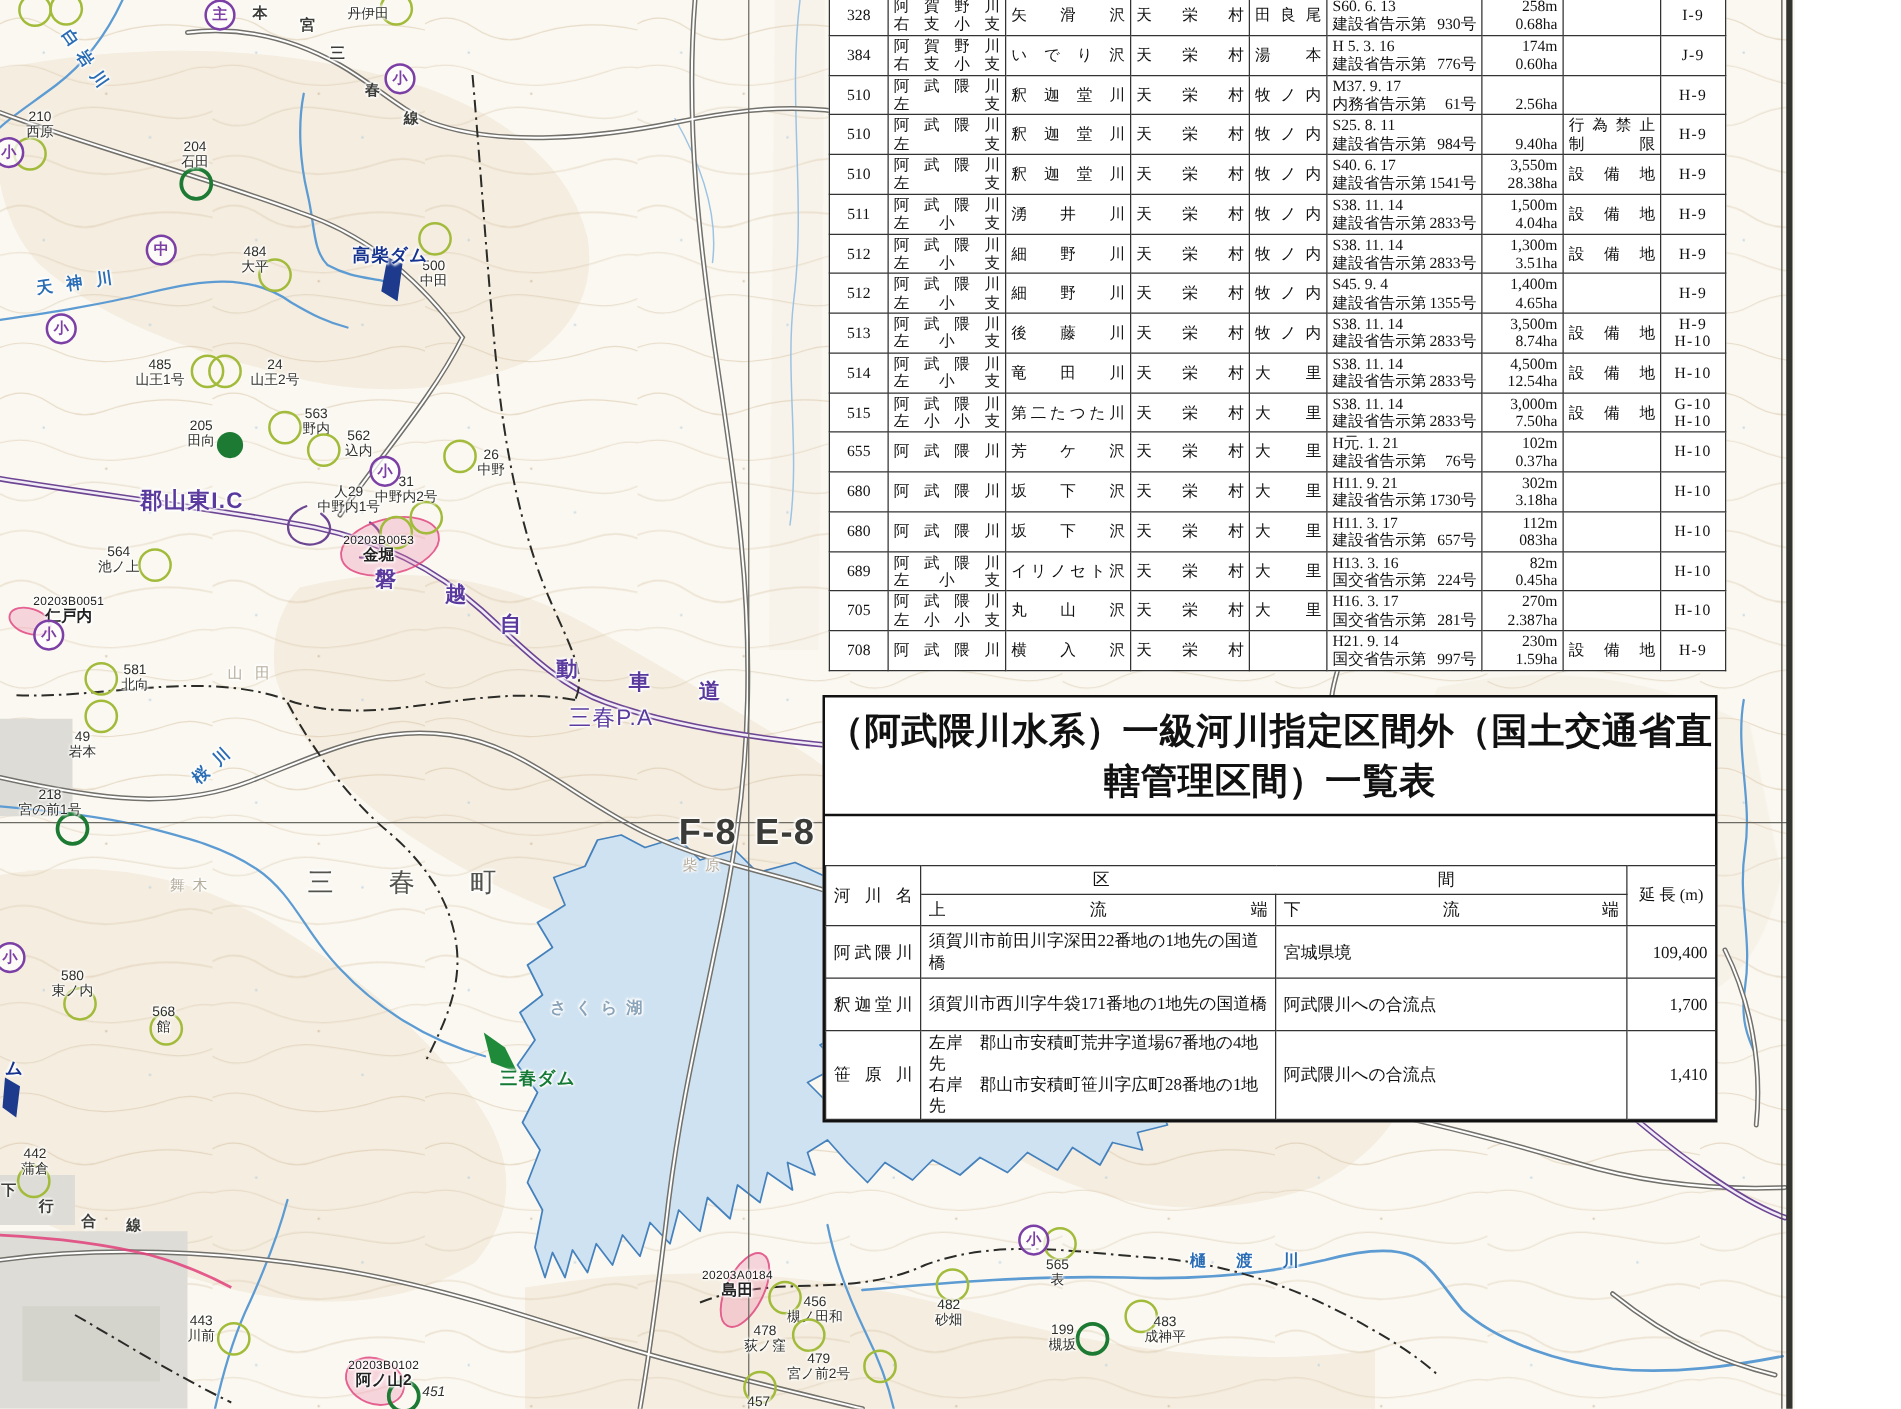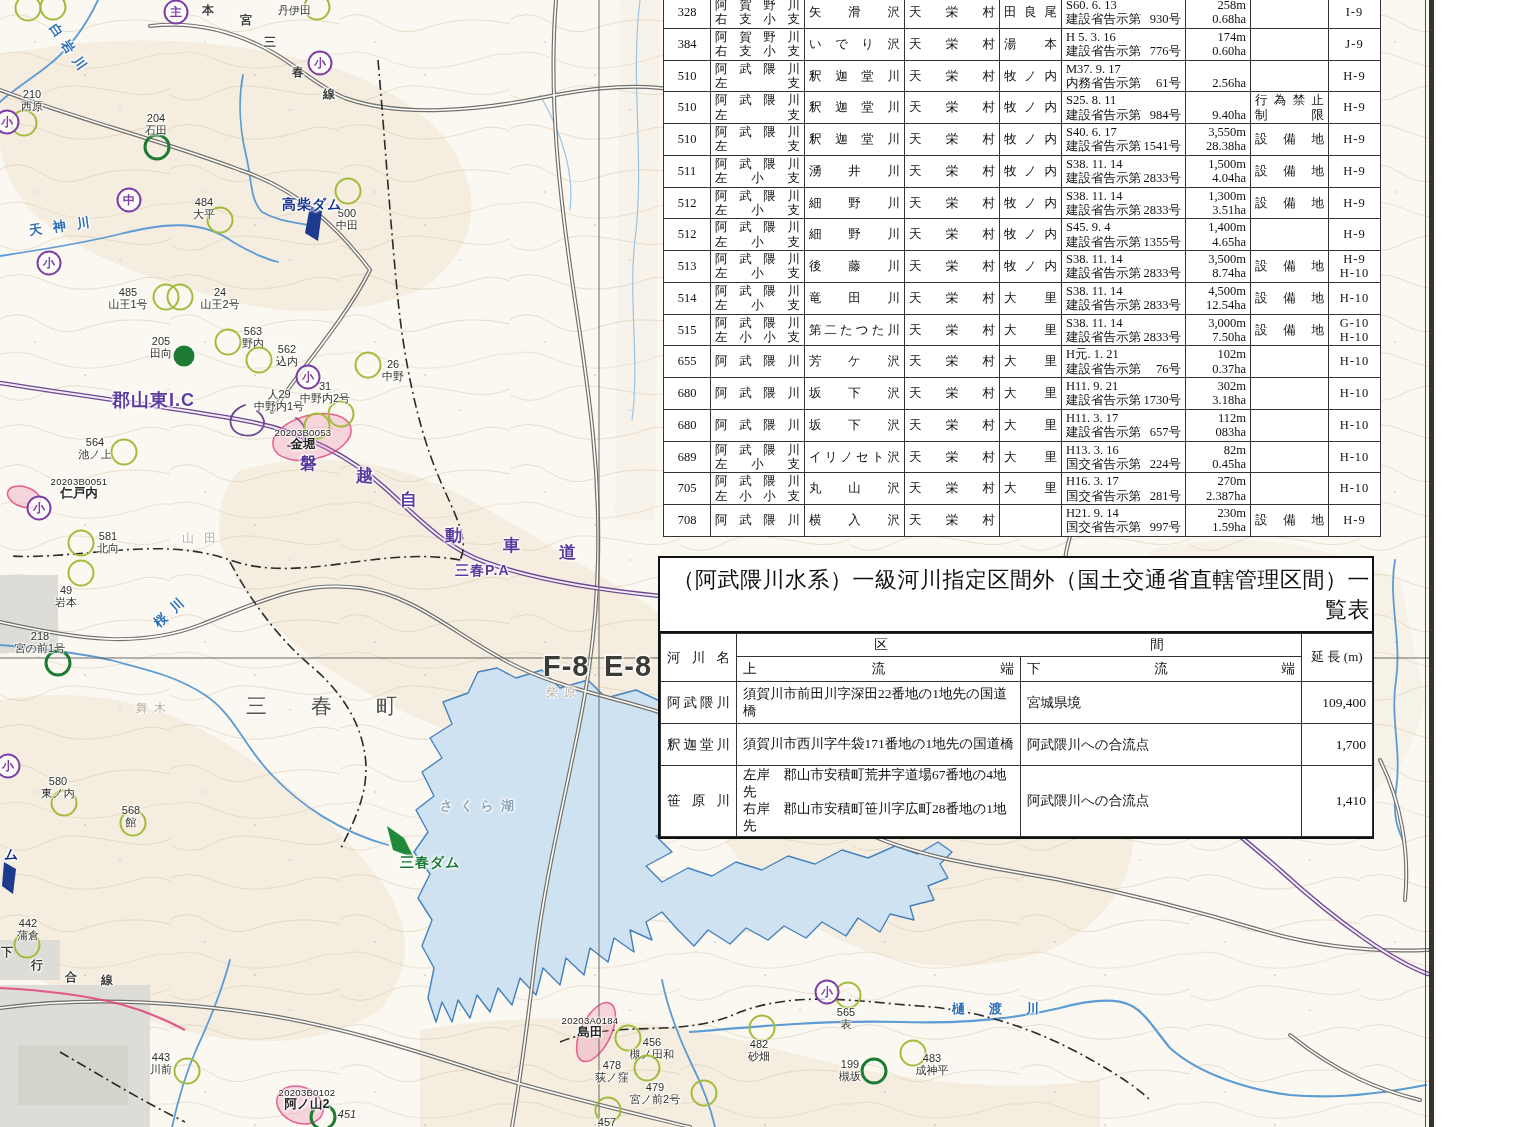--- a/index.html
+++ b/index.html
@@ -20,21 +20,21 @@
   .rsym{position:absolute;width:21px;height:21px;border:2px solid #7b3fa5;border-radius:50%;
         transform:translate(-50%,-50%);color:#7b3fa5;font-size:12px;font-weight:700;
         display:flex;align-items:center;justify-content:center;background:rgba(255,255,255,.75);}
   
   .tl{position:absolute;white-space:nowrap;transform-origin:left top;}
   .tl.river{color:#2a6db5;font-size:13px;font-weight:600;}
   .tl.lake{color:#8aa3b8;font-size:13px;}
   .tl.dam-blue{color:#16338f;font-size:14px;font-weight:700;}
   .tl.dam-green{color:#157a35;font-size:14px;font-weight:700;}
   .tl.hwy-big{color:#5b3a9e;font-size:18px;font-weight:700;}
-  .tl.hwy-mid{color:#5b3a9e;font-size:14px;font-weight:700;}
+  .tl.hwy-mid{color:#5b3a9e;font-size:18px;font-weight:400;}
   .tl.hwy-char{color:#5b3a9e;font-size:17px;font-weight:600;}
   .tl.road-char{color:#3c3c38;font-size:12px;font-weight:600;}
   .tl.town{color:#53534d;font-size:21px;}
   .tl.place{color:#2f2f2b;font-size:11px;font-weight:500;}
   .tl.faint{color:#b5ac9c;font-size:12px;}
   .tl.gridref{color:#3b3b38;font-size:29px;font-weight:600;letter-spacing:1px;}
   .neat1{position:absolute;left:1425px;top:0;width:1px;height:1127px;background:#4a4a46;}
   .neat2{position:absolute;left:1429px;top:0;width:5px;height:1127px;background:#33332f;}
   .margin-right{position:absolute;left:1436px;top:0;width:85px;height:1127px;background:#ffffff;}
   
@@ -44,23 +44,23 @@
               line-height:1.15;overflow:hidden;}
   table.t1 tr{height:29.4px;}
   .c-center{text-align:center;}
   .j div.j,.jcell .j{text-align:justify;text-align-last:justify;}
   td .dl{text-align:left;}
   td .dn{display:flex;justify-content:space-between;}
   td.meas div{text-align:right;}
   td.gridc{text-align:center;letter-spacing:1px;}
   
   #t2box{border:2.5px solid #111;}
-  #t2title{font-size:22px;font-weight:400;text-align:right;padding:7px 2px 6px 2px;
+  #t2title{font-size:29px;font-weight:700;text-align:center;padding:7px 2px 6px 2px;
            border-bottom:2px solid #111;letter-spacing:.5px;}
-  table.t2{border-collapse:collapse;table-layout:fixed;width:712px;}
+  table.t2{border-collapse:collapse;table-layout:fixed;width:712px;margin-top:39px;}
   table.t2 td{border:1px solid #333;font-size:13.5px;padding:1px 6px;vertical-align:middle;line-height:1.3;}
   .sechead{display:flex;justify-content:space-around;font-size:13.5px;}
   .riv-j{text-align:justify;text-align-last:justify;padding:0 4px;}
   .flowhead{text-align:justify;text-align-last:justify;padding:0 55px;}
   td.lenv{text-align:right;padding-right:8px;}
 </style>
 </head>
 <body>
 
 <div id="stage">
@@ -321,21 +321,21 @@
       </div>
       <div class="spot ring" style="left: 913px; top: 1053px;"></div>
       <div class="mlabel halo" style="left: 932px; top: 1052px;">
         <div>483</div>
         <div>成神平</div>
       </div>
       <div class="psite halo" style="left: 303px; top: 428px;">
         <div class="code">20203B0053</div>
         <div class="nm">金堀</div>
       </div>
-      <div class="psite halo" style="left: 55px; top: 477px; margin-left: 24px;">
+      <div class="psite halo" style="left: 55px; top: 477px;">
         <div class="code">20203B0051</div>
         <div class="nm">仁戸内</div>
       </div>
       <div class="psite halo" style="left: 307px; top: 1088px;">
         <div class="code">20203B0102</div>
         <div class="nm">阿ノ山2</div>
       </div>
       <div class="psite halo" style="left: 590px; top: 1016px;">
         <div class="code">20203A0184</div>
         <div class="nm">島田</div>

